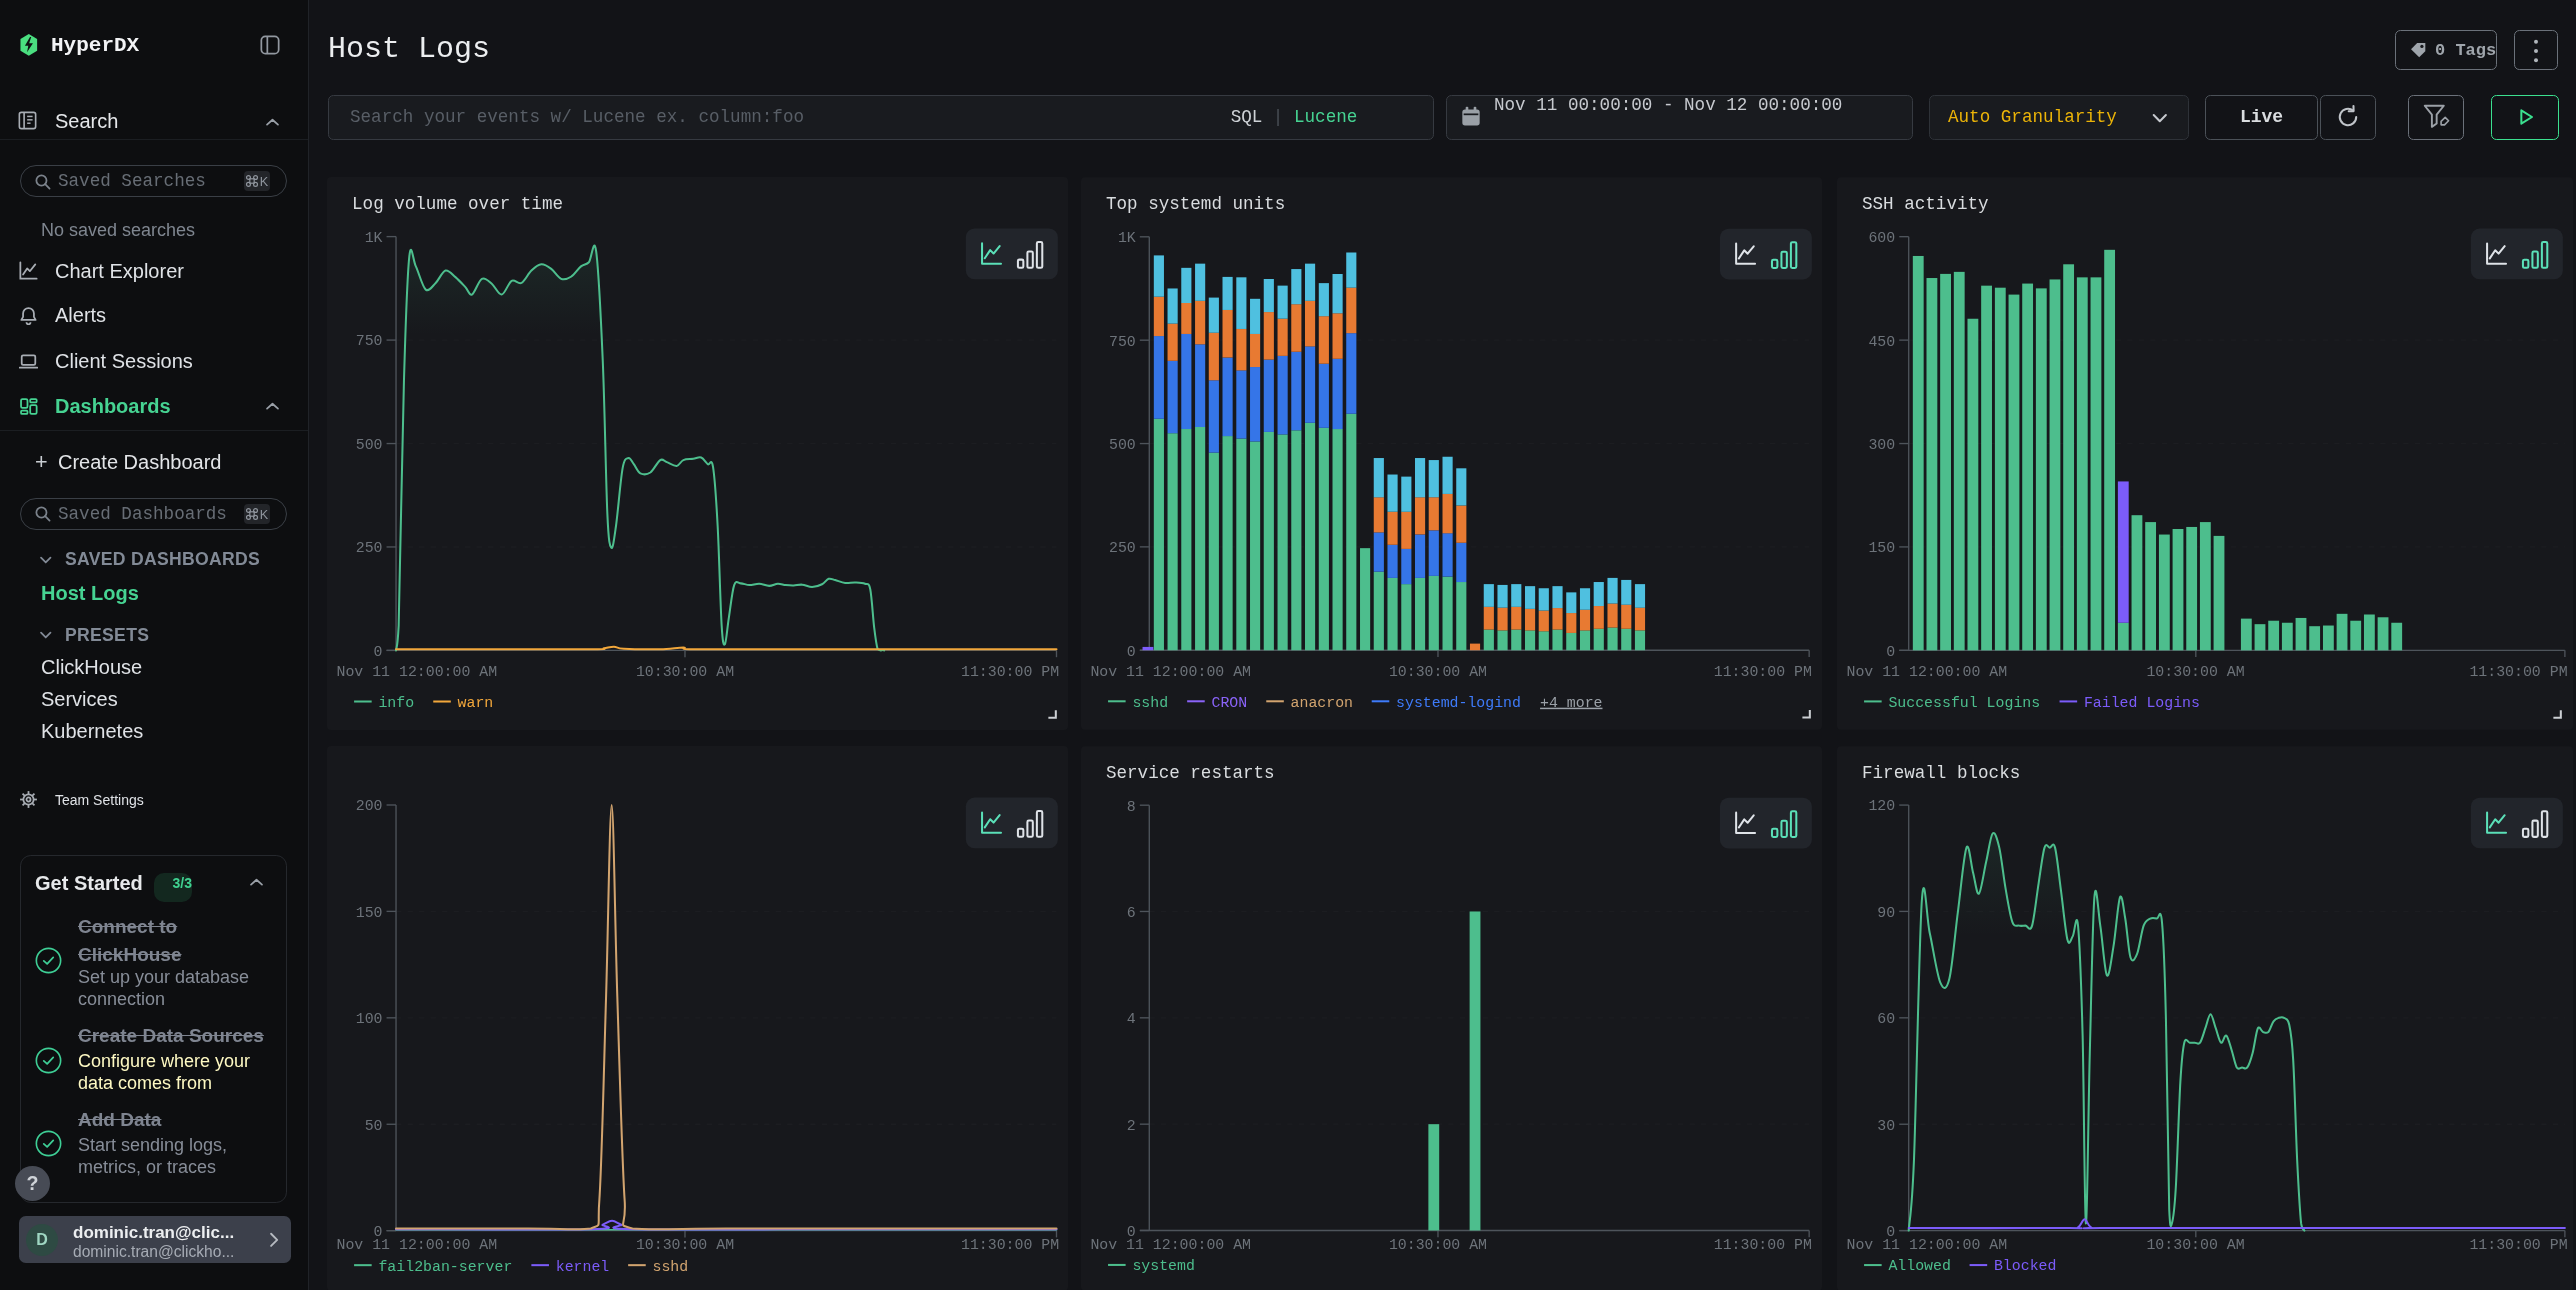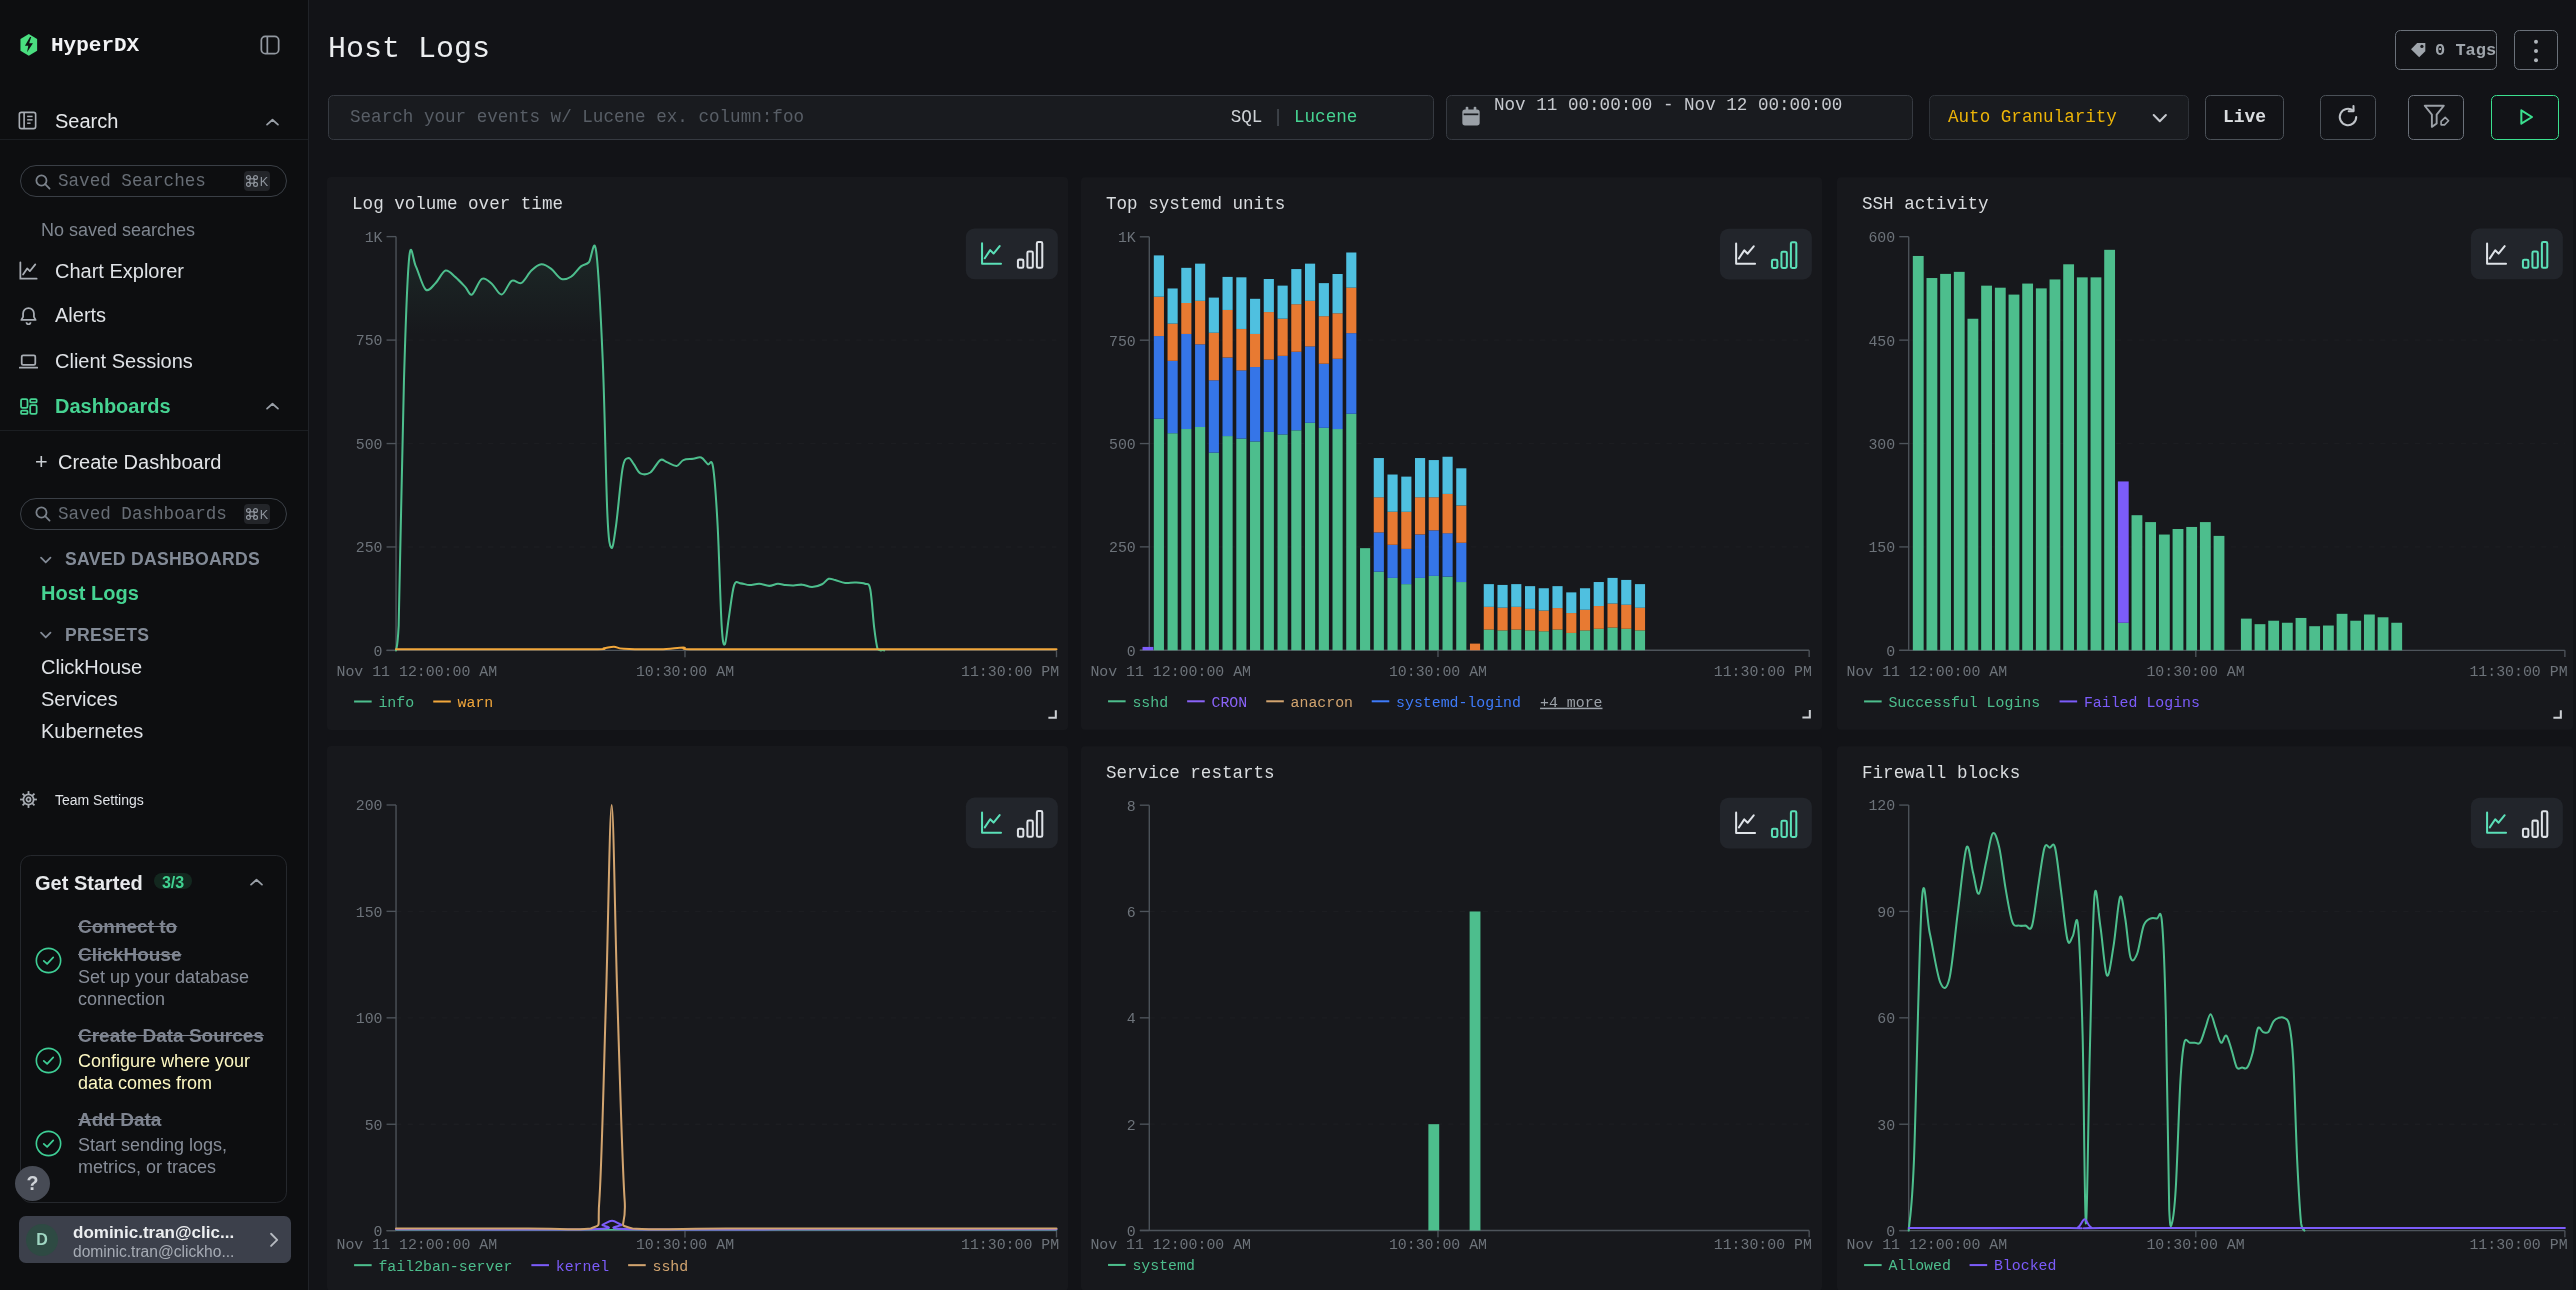--- a/index.html
+++ b/index.html
@@ -124,21 +124,21 @@
         <line x1="8.63" y1="19.37" x2="5.23" y2="22.77"></line>
         <line x1="6.40" y1="14.00" x2="1.60" y2="14.00"></line>
         <line x1="8.63" y1="8.63" x2="5.23" y2="5.23"></line>
         <line x1="14.00" y1="6.40" x2="14.00" y2="1.60"></line>
         <line x1="19.37" y1="8.63" x2="22.77" y2="5.23"></line>
       </g>
     </svg>
     <div style="position:absolute;left:55px;top:789px;font-family:'Liberation Sans',sans-serif;font-weight:500;font-size:14px;color:#dfe2e6;line-height:23px">Team Settings</div>
 <div style="position:absolute;left:20px;top:855px;width:267px;height:348px;border:1.4px solid #25282d;border-radius:10.8px;box-sizing:border-box"></div>
 <div style="position:absolute;left:35px;top:871px;font-family:'Liberation Sans',sans-serif;font-weight:700;font-size:20px;color:#e7e9eb;line-height:24px">Get Started</div>
-<div style="position:absolute;left:154px;top:873px;width:38px;height:16px;background:rgba(61,214,140,0.13);border-radius:10px;text-align:center;font-family:'Liberation Sans',sans-serif;font-weight:700;font-size:16px;color:#40d291;line-height:20px">3/3</div>
+<div style="position:absolute;left:154px;top:873px;width:38px;height:29px;background:rgba(61,214,140,0.13);border-radius:10px;text-align:right;font-family:'Liberation Sans',sans-serif;font-weight:700;font-size:14px;color:#40d291;line-height:20px">3/3</div>
 <svg style="position:absolute;left:249px;top:875px" width="15" height="15" viewBox="0 0 22 22">
       <path d="M3 14 L11 7 L19 14" fill="none" stroke="#9aa0a8" stroke-width="2.6" stroke-linecap="round" stroke-linejoin="round"></path>
     </svg>
 <svg style="position:absolute;left:35px;top:947px" width="27" height="27" viewBox="0 0 40 40">
       <circle cx="20" cy="20" r="18" fill="none" stroke="#3ecf96" stroke-width="2.4"></circle>
       <path d="M13 20.5 L18 25 L27 15.5" fill="none" stroke="#3ecf96" stroke-width="2.6" stroke-linecap="round" stroke-linejoin="round"></path>
     </svg>
 <div style="position:absolute;left:78px;top:913px;font-family:'Liberation Sans',sans-serif;font-weight:600;font-size:19px;color:#7f8591;line-height:28px;text-decoration:line-through">Connect to<br>ClickHouse</div>
 <div style="position:absolute;left:78px;top:966px;font-family:'Liberation Sans',sans-serif;font-size:18px;color:#878d98;line-height:22px">Set up your database<br>connection</div>
 <svg style="position:absolute;left:35px;top:1047px" width="27" height="27" viewBox="0 0 40 40">
@@ -184,21 +184,21 @@
     <rect x="7" y="1" width="4" height="8" rx="1.6" fill="#9aa0a6"></rect>
     <rect x="19" y="1" width="4" height="8" rx="1.6" fill="#9aa0a6"></rect>
     <rect x="4" y="11" width="22" height="2.6" fill="#191b1f"></rect>
   </svg>
 <div style="position:absolute;left:1494px;top:95px;font-family:'Liberation Mono',monospace;font-size:17.6px;color:#c6c9ce;line-height:21.6px">Nov 11 00:00:00 - Nov 12 00:00:00</div>
 <div style="position:absolute;left:1929px;top:95px;width:260px;height:45px;background:#191b1f;border:1.4px solid #2e3238;border-radius:5.4px;box-sizing:border-box"></div>
 <div style="position:absolute;left:1948px;top:107px;font-family:'Liberation Mono',monospace;font-size:17.6px;color:#eab308;line-height:21.6px">Auto Granularity</div>
 <svg style="position:absolute;left:2151px;top:109px" width="17.6" height="17.6" viewBox="0 0 26 26">
     <path d="M4 9 L13 18 L22 9" fill="none" stroke="#c6c9ce" stroke-width="3" stroke-linecap="round" stroke-linejoin="round"></path>
   </svg>
-<div style="position:absolute;left:2205px;top:95px;width:79px;height:45px;border:1.4px solid #4b5158;border-radius:5.4px;box-sizing:border-box;text-align:center;font-family:'Liberation Mono',monospace;font-weight:700;font-size:18px;color:#dadde0;line-height:42px">Live</div>
+<div style="position:absolute;left:2205px;top:95px;width:113px;height:45px;border:1.4px solid #4b5158;border-radius:5.4px;box-sizing:border-box;text-align:center;font-family:'Liberation Mono',monospace;font-weight:700;font-size:18px;color:#dadde0;line-height:42px">Live</div>
 <div style="position:absolute;left:2320px;top:95px;width:56px;height:45px;border:1.4px solid #4b5158;border-radius:5.4px;box-sizing:border-box"></div>
 <svg style="position:absolute;left:2335px;top:104px" width="26" height="26" viewBox="0 0 38 38">
     <path d="M31 19 a12 12 0 1 1 -4.5 -9.4" fill="none" stroke="#c0c4c9" stroke-width="3" stroke-linecap="round"></path>
     <path d="M27 3 L27.2 10.4 L20 10.6" fill="none" stroke="#c0c4c9" stroke-width="3" stroke-linecap="round" stroke-linejoin="round"></path>
   </svg>
 <div style="position:absolute;left:2408px;top:95px;width:56px;height:45px;border:1.4px solid #6b717a;border-radius:5.4px;box-sizing:border-box"></div>
 <svg style="position:absolute;left:2422px;top:103px" width="30" height="30" viewBox="0 0 44 44">
     <path d="M4 4 H32 L21.5 17 V30 L14.5 35 V17 Z" fill="none" stroke="#9ca1a8" stroke-width="2.8" stroke-linejoin="round"></path>
     <path d="M28 27 L34 21 L39 26 L33 32 H28 Z" fill="none" stroke="#9ca1a8" stroke-width="2.4" stroke-linejoin="round"></path>
   </svg>

